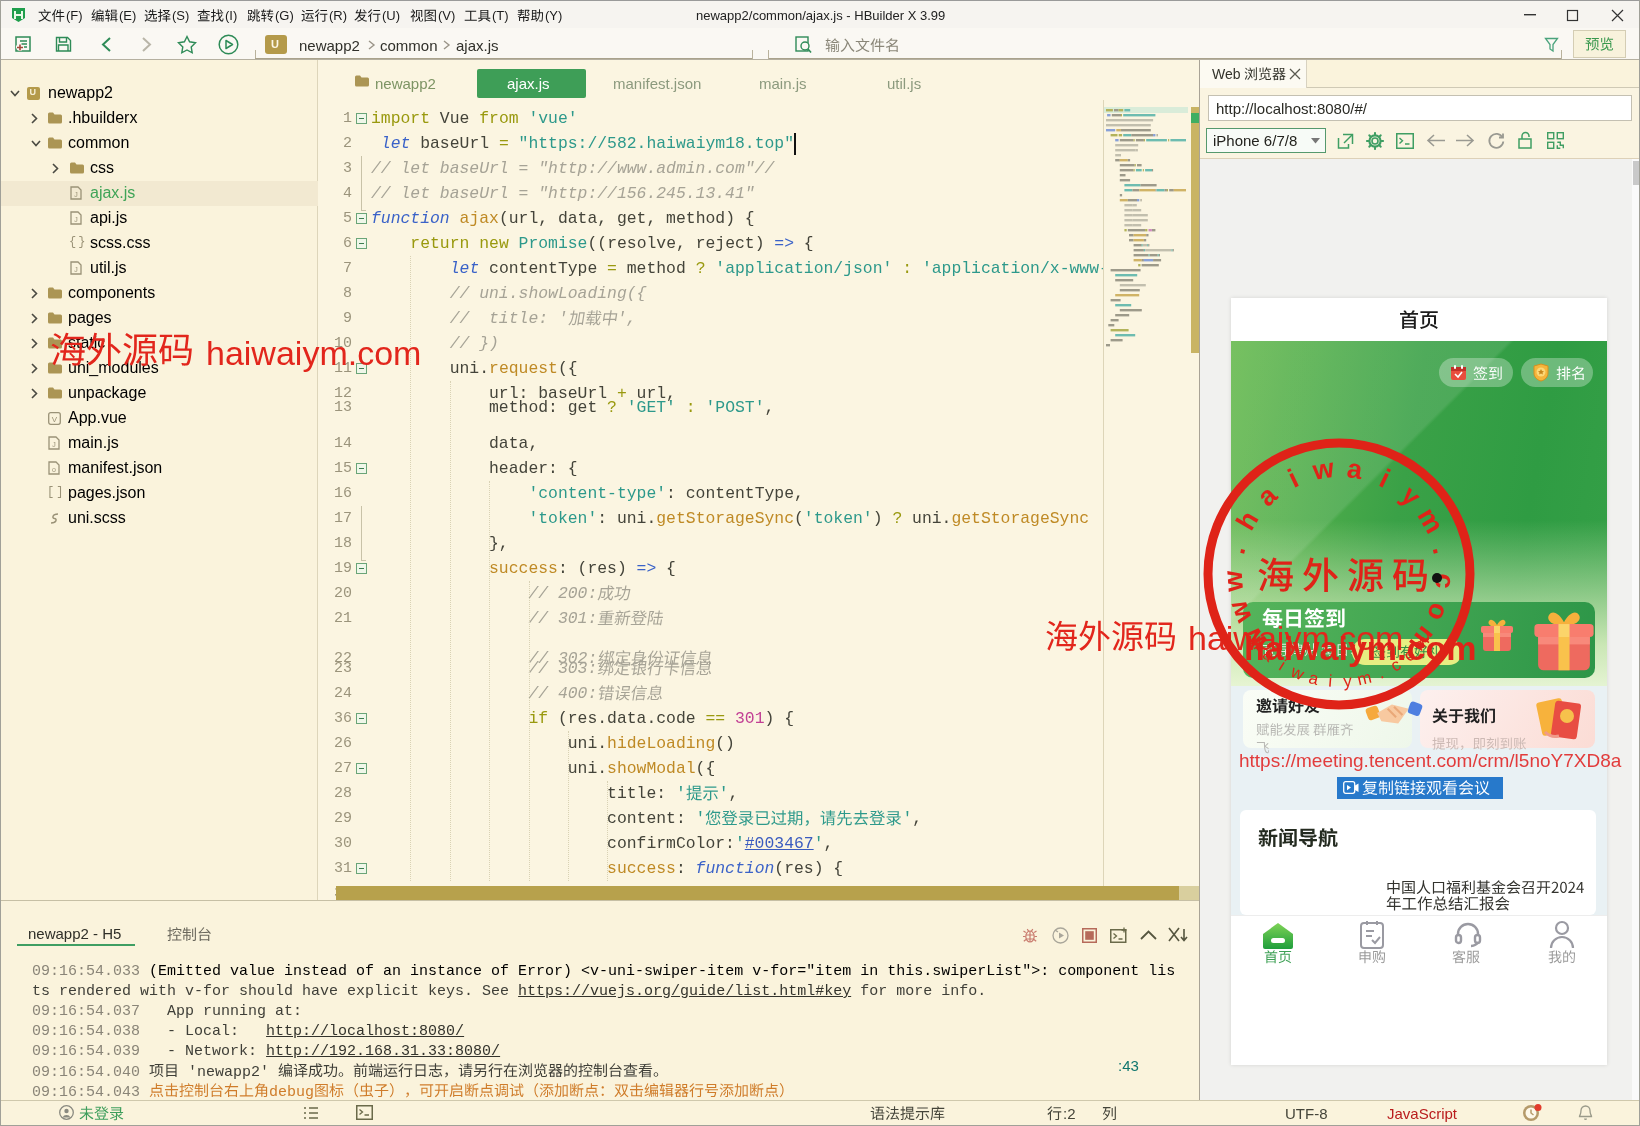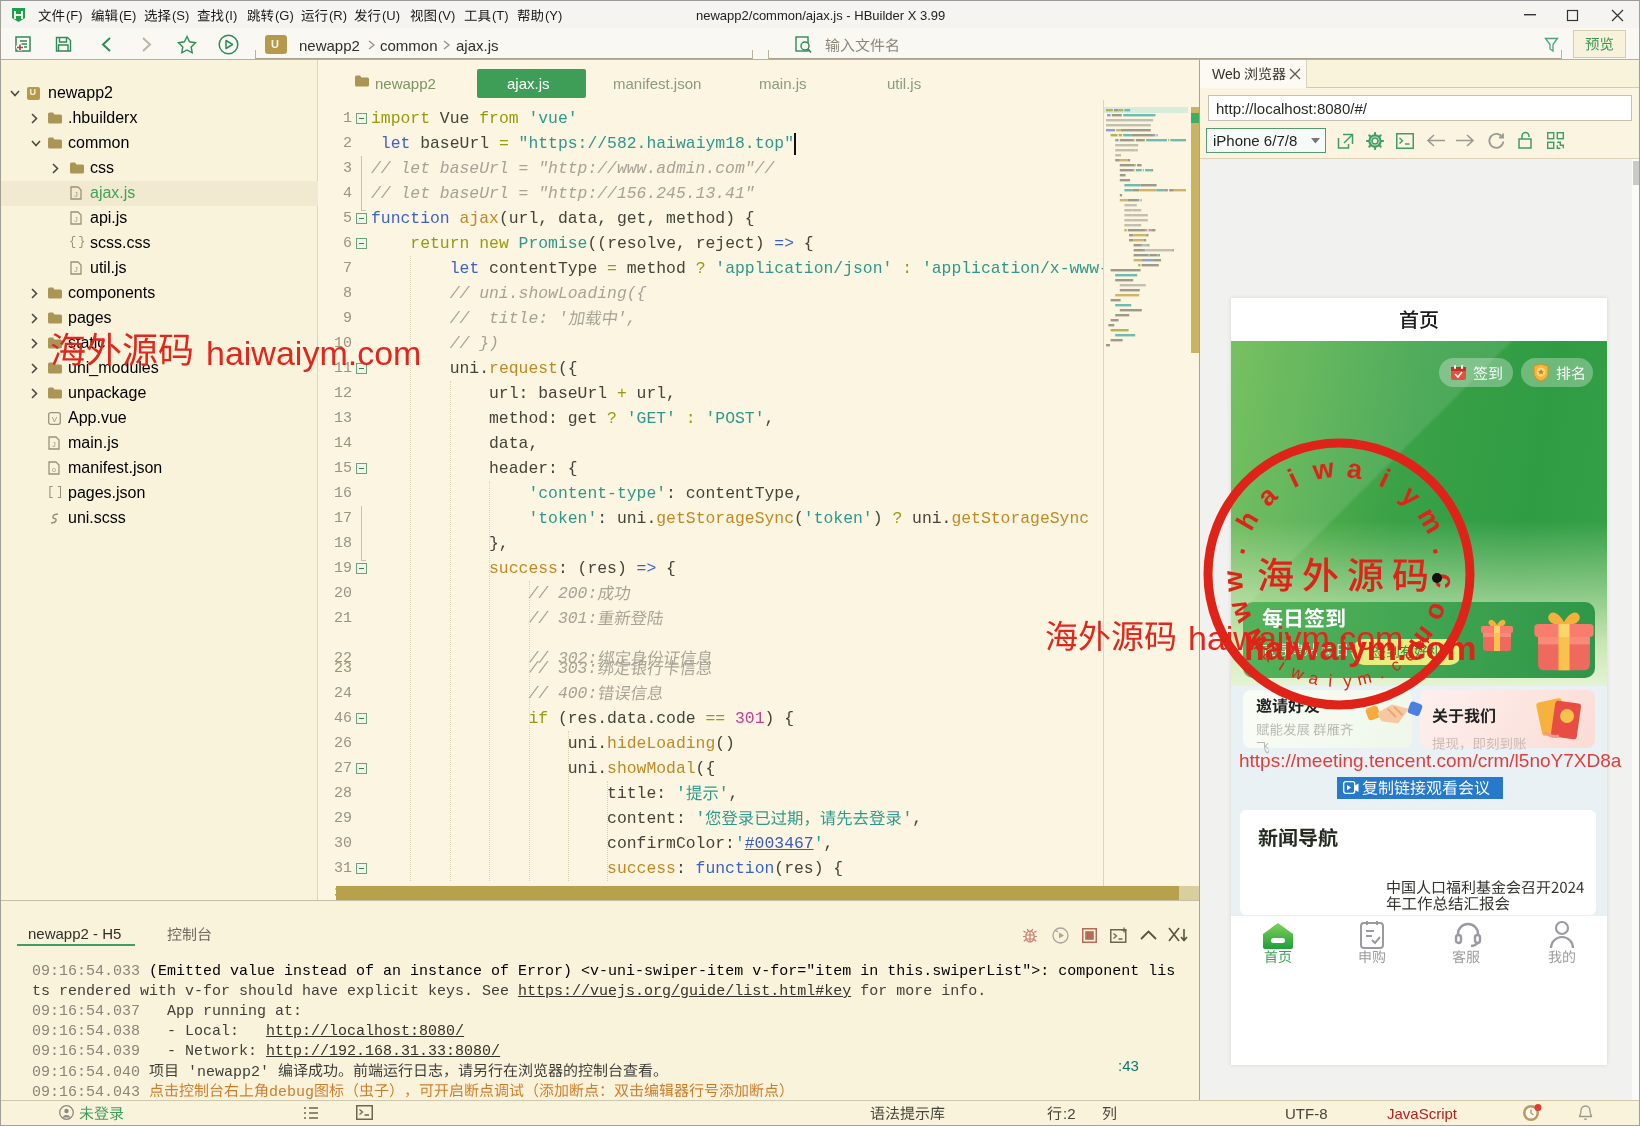--- a/index.html
+++ b/index.html
@@ -11,21 +11,21 @@
 .toolbar{position:absolute;left:0;top:28px;width:1640px;height:32px;background:#faf8f3;border-bottom:1px solid #b5b0a0}
 .tree{position:absolute;left:0;top:60px;width:318px;height:840px;background:#faf3dc;border-right:1px solid #ddd5ba}
 .trow{position:absolute;left:0;width:318px;height:25px}
 .editor{position:absolute;left:318px;top:60px;width:882px;height:840px;background:#fbf5e1;overflow:hidden}
 .tabtxt{position:absolute;top:15px;font-size:15px;color:#8c9a7e}
 .cl{position:absolute;left:0;width:882px;height:25px;font-family:"Liberation Mono",monospace;font-size:16.4px;line-height:25px;white-space:pre}
 .num{position:absolute;left:0;top:0;width:34px;text-align:right;color:#9b947c;font-size:15px;font-family:"Liberation Mono",monospace}
 .code{position:absolute;left:53px;top:0;color:#44443a}
 .fold{position:absolute;left:38px;top:7px;width:11px;height:11px;border:1px solid #6aa578;background:#eff7e9}
 .fold:after{content:"";position:absolute;left:2px;top:4px;width:5px;height:1px;background:#3c7d50}
-.k{color:#99990e}.s{color:#2d998b}.b{color:#3a62c8;}.f{color:#bf8a25}
+.k{color:#99990e}.s{color:#2d998b}.b{color:#3a62c8;font-style:italic}.f{color:#bf8a25}
 .c{color:#a6a396;font-style:italic}.n{color:#c23f94}.p{color:#44443a}
 .rp{position:absolute;left:1199px;top:60px;width:441px;height:1040px;background:#faf4e1;border-left:1px solid #a9a396}
 .phone{position:absolute;left:31px;top:139px;width:376px;height:767px;background:#fff;box-shadow:0 0 4px rgba(0,0,0,.12)}
 .console{position:absolute;left:0;top:900px;width:1199px;height:200px;background:#faf3dc;border-top:1px solid #c6bfa5}
 .mono{font-family:"Liberation Mono",monospace;font-size:15px;white-space:pre;color:#45453b}
 .statusbar{position:absolute;left:0;top:1100px;width:1640px;height:26px;background:#faf3dc;border-top:1px solid #cfc8ac}
 .wm{color:#e2261c}
 </style></head><body>
 <div class="titlebar">
     <svg class="z" style="left:11px;top:6px" width="15" height="16">
@@ -302,21 +302,21 @@
     <div class="cl" style="top:246px"><span class="num">9</span><span class="code"><span class="c">        //  title: '</span><svg class="zi" style="" width="49" height="16">
           <g fill="#a6a396" transform="translate(0,14.10) scale(0.01640,-0.01640) skewX(9)">
             <use href="#g63" x="0"></use>
             <use href="#g157" x="1000"></use>
             <use href="#g116" x="2000"></use>
           </g>
         </svg><span class="c">',</span></span></div>
     <div class="cl" style="top:271px"><span class="num">10</span><span class="code"><span class="c">        // })</span></span></div>
     <div class="cl" style="top:296px"><span class="num">11</span><span class="fold"></span><span class="code"><span class="p">        uni.</span><span class="f">request</span><span class="p">({</span></span></div>
     <div class="cl" style="top:321px"><span class="num">12</span><span class="code"><span class="p">            url: baseUrl </span><span class="k">+</span><span class="p"> url,</span></span></div>
-    <div class="cl" style="top:346px"><span class="num">13</span><span class="code"><span class="p">            method: get </span><span class="k">?</span><span class="p"> </span><span class="s">'GET'</span><span class="p"> </span><span class="k">:</span><span class="p"> </span><span class="s">'POST'</span><span class="p">,</span></span></div>
+    <div class="cl" style="top:335px"><span class="num">13</span><span class="code"><span class="p">            method: get </span><span class="k">?</span><span class="p"> </span><span class="s">'GET'</span><span class="p"> </span><span class="k">:</span><span class="p"> </span><span class="s">'POST'</span><span class="p">,</span></span></div>
     <div class="cl" style="top:371px"><span class="num">14</span><span class="code"><span class="p">            data,</span></span></div>
     <div class="cl" style="top:396px"><span class="num">15</span><span class="fold"></span><span class="code"><span class="p">            header: {</span></span></div>
     <div class="cl" style="top:421px"><span class="num">16</span><span class="code"><span class="p">                </span><span class="s">'content-type'</span><span class="p">: contentType,</span></span></div>
     <div class="cl" style="top:446px"><span class="num">17</span><span class="code"><span class="p">                </span><span class="s">'token'</span><span class="p">: uni.</span><span class="f">getStorageSync</span><span class="p">(</span><span class="s">'token'</span><span class="p">) </span><span class="k">?</span><span class="p"> uni.</span><span class="f">getStorageSync</span></span></div>
     <div class="cl" style="top:471px"><span class="num">18</span><span class="code"><span class="p">            },</span></span></div>
     <div class="cl" style="top:496px"><span class="num">19</span><span class="fold"></span><span class="code"><span class="f">            success</span><span class="p">: (res) </span><span class="b">=&gt;</span><span class="p"> {</span></span></div>
     <div class="cl" style="top:521px"><span class="num">20</span><span class="code"><span class="c">                // 200:</span><svg class="zi" style="" width="33" height="16">
           <g fill="#a6a396" transform="translate(0,14.10) scale(0.01640,-0.01640) skewX(9)">
             <use href="#g31" x="0"></use>
             <use href="#g32" x="1000"></use>
@@ -353,21 +353,21 @@
           </g>
         </svg></span></div>
     <div class="cl" style="top:621px"><span class="num">24</span><span class="code"><span class="c">                // 400:</span><svg class="zi" style="" width="66" height="16">
           <g fill="#a6a396" transform="translate(0,14.10) scale(0.01640,-0.01640) skewX(9)">
             <use href="#g170" x="0"></use>
             <use href="#g171" x="1000"></use>
             <use href="#g166" x="2000"></use>
             <use href="#g167" x="3000"></use>
           </g>
         </svg></span></div>
-    <div class="cl" style="top:646px"><span class="num">46</span><span class="fold"></span><span class="code"><span class="p">                </span><span class="k">if</span><span class="p"> (res.data.code </span><span class="k">==</span><span class="p"> </span><span class="n">301</span><span class="p">) {</span></span></div>
+    <div class="cl" style="top:646px"><span class="num">36</span><span class="fold"></span><span class="code"><span class="p">                </span><span class="k">if</span><span class="p"> (res.data.code </span><span class="k">==</span><span class="p"> </span><span class="n">301</span><span class="p">) {</span></span></div>
     <div class="cl" style="top:671px"><span class="num">26</span><span class="code"><span class="p">                    uni.</span><span class="f">hideLoading</span><span class="p">()</span></span></div>
     <div class="cl" style="top:696px"><span class="num">27</span><span class="fold"></span><span class="code"><span class="p">                    uni.</span><span class="f">showModal</span><span class="p">({</span></span></div>
     <div class="cl" style="top:721px"><span class="num">28</span><span class="code"><span class="p">                        title: </span><span class="s">'</span><svg class="zi" style="" width="33" height="16">
           <g fill="#2d998b" transform="translate(0,14.10) scale(0.01640,-0.01640)">
             <use href="#g101" x="0"></use>
             <use href="#g146" x="1000"></use>
           </g>
         </svg><span class="s">'</span><span class="p">,</span></span></div>
     <div class="cl" style="top:746px"><span class="num">29</span><span class="code"><span class="p">                        content: </span><span class="s">'</span><svg class="zi" style="" width="197" height="16">
           <g fill="#2d998b" transform="translate(0,14.10) scale(0.01640,-0.01640)">

